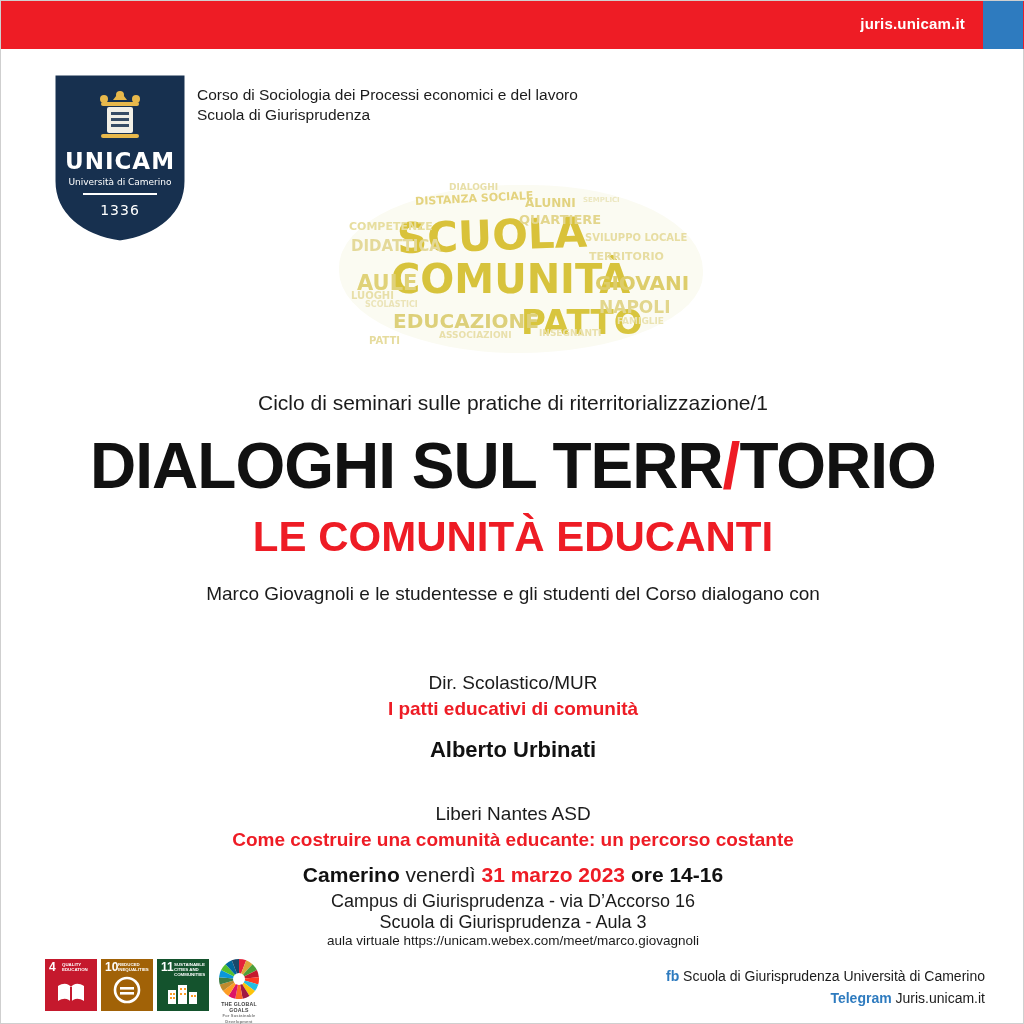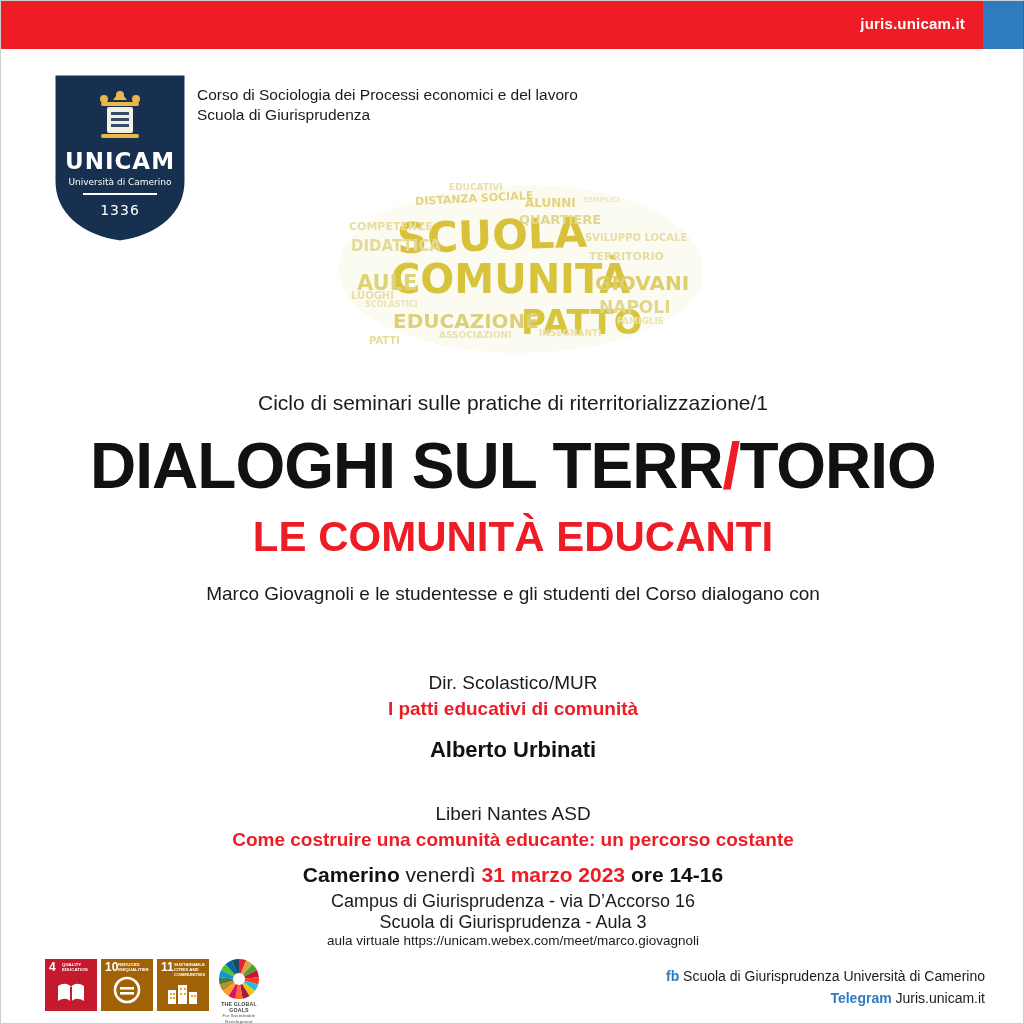--- a/index.html
+++ b/index.html
@@ -147,21 +147,21 @@
     position: absolute; left: 17px; top: 3px;
     font-size: 4.4px; font-weight: bold; line-height: 5px;
     width: 33px; text-transform: uppercase;
   }
   .sdg .glyph {
     position: absolute; left: 0; bottom: 3px; width: 52px;
     text-align: center; font-size: 24px; line-height: 24px;
   }
   #sdg-4 { background: #c5192d; }
   #sdg-10 { background: #a16207; }
-  #sdg-11 { background: #a16207; text-decoration: underline; }
+  #sdg-11 { background: #14532d; text-decoration: underline; }
   .sdg-wheel {
     width: 52px; height: 52px;
     display: flex; flex-direction: column; align-items: center; justify-content: flex-start;
   }
   .wheel-ring { width: 40px; height: 40px; border-radius: 50%; }
   .wheel-label {
     font-size: 5.2px; font-weight: bold; color: #3f3f3f;
     text-align: center; line-height: 6px; margin-top: 2px;
     letter-spacing: .2px;
   }
@@ -229,21 +229,21 @@
         <div class="wc" style="left: 194px; top: 20px; font-size: 12px; color: rgb(226, 211, 129); transform: rotate(0deg);">ALUNNI</div>
         <div class="wc" style="left: 188px; top: 36px; font-size: 13px; color: rgb(227, 214, 141); transform: rotate(0deg);">QUARTIERE</div>
         <div class="wc" style="left: 254px; top: 56px; font-size: 10px; color: rgb(231, 221, 162); transform: rotate(0deg);">SVILUPPO LOCALE</div>
         <div class="wc" style="left: 258px; top: 74px; font-size: 11px; color: rgb(231, 221, 162); transform: rotate(0deg);">TERRITORIO</div>
         <div class="wc" style="left: 286px; top: 140px; font-size: 9px; color: rgb(234, 227, 178); transform: rotate(0deg);">FAMIGLIE</div>
         <div class="wc" style="left: 208px; top: 152px; font-size: 9px; color: rgb(233, 224, 171); transform: rotate(0deg);">INSEGNANTI</div>
         <div class="wc" style="left: 108px; top: 154px; font-size: 9px; color: rgb(233, 224, 171); transform: rotate(0deg);">ASSOCIAZIONI</div>
         <div class="wc" style="left: 34px; top: 124px; font-size: 8px; color: rgb(235, 228, 184); transform: rotate(0deg);">SCOLASTICI</div>
         <div class="wc" style="left: 38px; top: 146px; font-size: 10px; color: rgb(230, 220, 158); transform: rotate(0deg); margin-top: 13px;">PATTI</div>
         <div class="wc" style="left: 20px; top: 114px; font-size: 10px; color: rgb(232, 223, 168); transform: rotate(0deg);">LUOGHI</div>
-        <div class="wc" style="left: 118px; top: 6px; font-size: 9px; color: rgb(232, 223, 168); transform: rotate(0deg);">EDUCATIVI</div>
+        <div class="wc" style="left: 118px; top: 6px; font-size: 9px; color: rgb(232, 223, 168); transform: rotate(0deg);">DIALOGHI</div>
         <div class="wc" style="left: 252px; top: 20px; font-size: 7px; color: rgb(236, 231, 192); transform: rotate(0deg);">SEMPLICI</div>
       </div>
   </div>
 
   <div class="seminar-line">Ciclo di seminari sulle pratiche di riterritorializzazione/1</div>
 
   <div class="title-main"><span>DIALOGHI SUL TERR</span><span class="slash">/</span><span>TORIO</span></div>
 
   <div class="title-sub">LE COMUNITÀ EDUCANTI</div>
 

